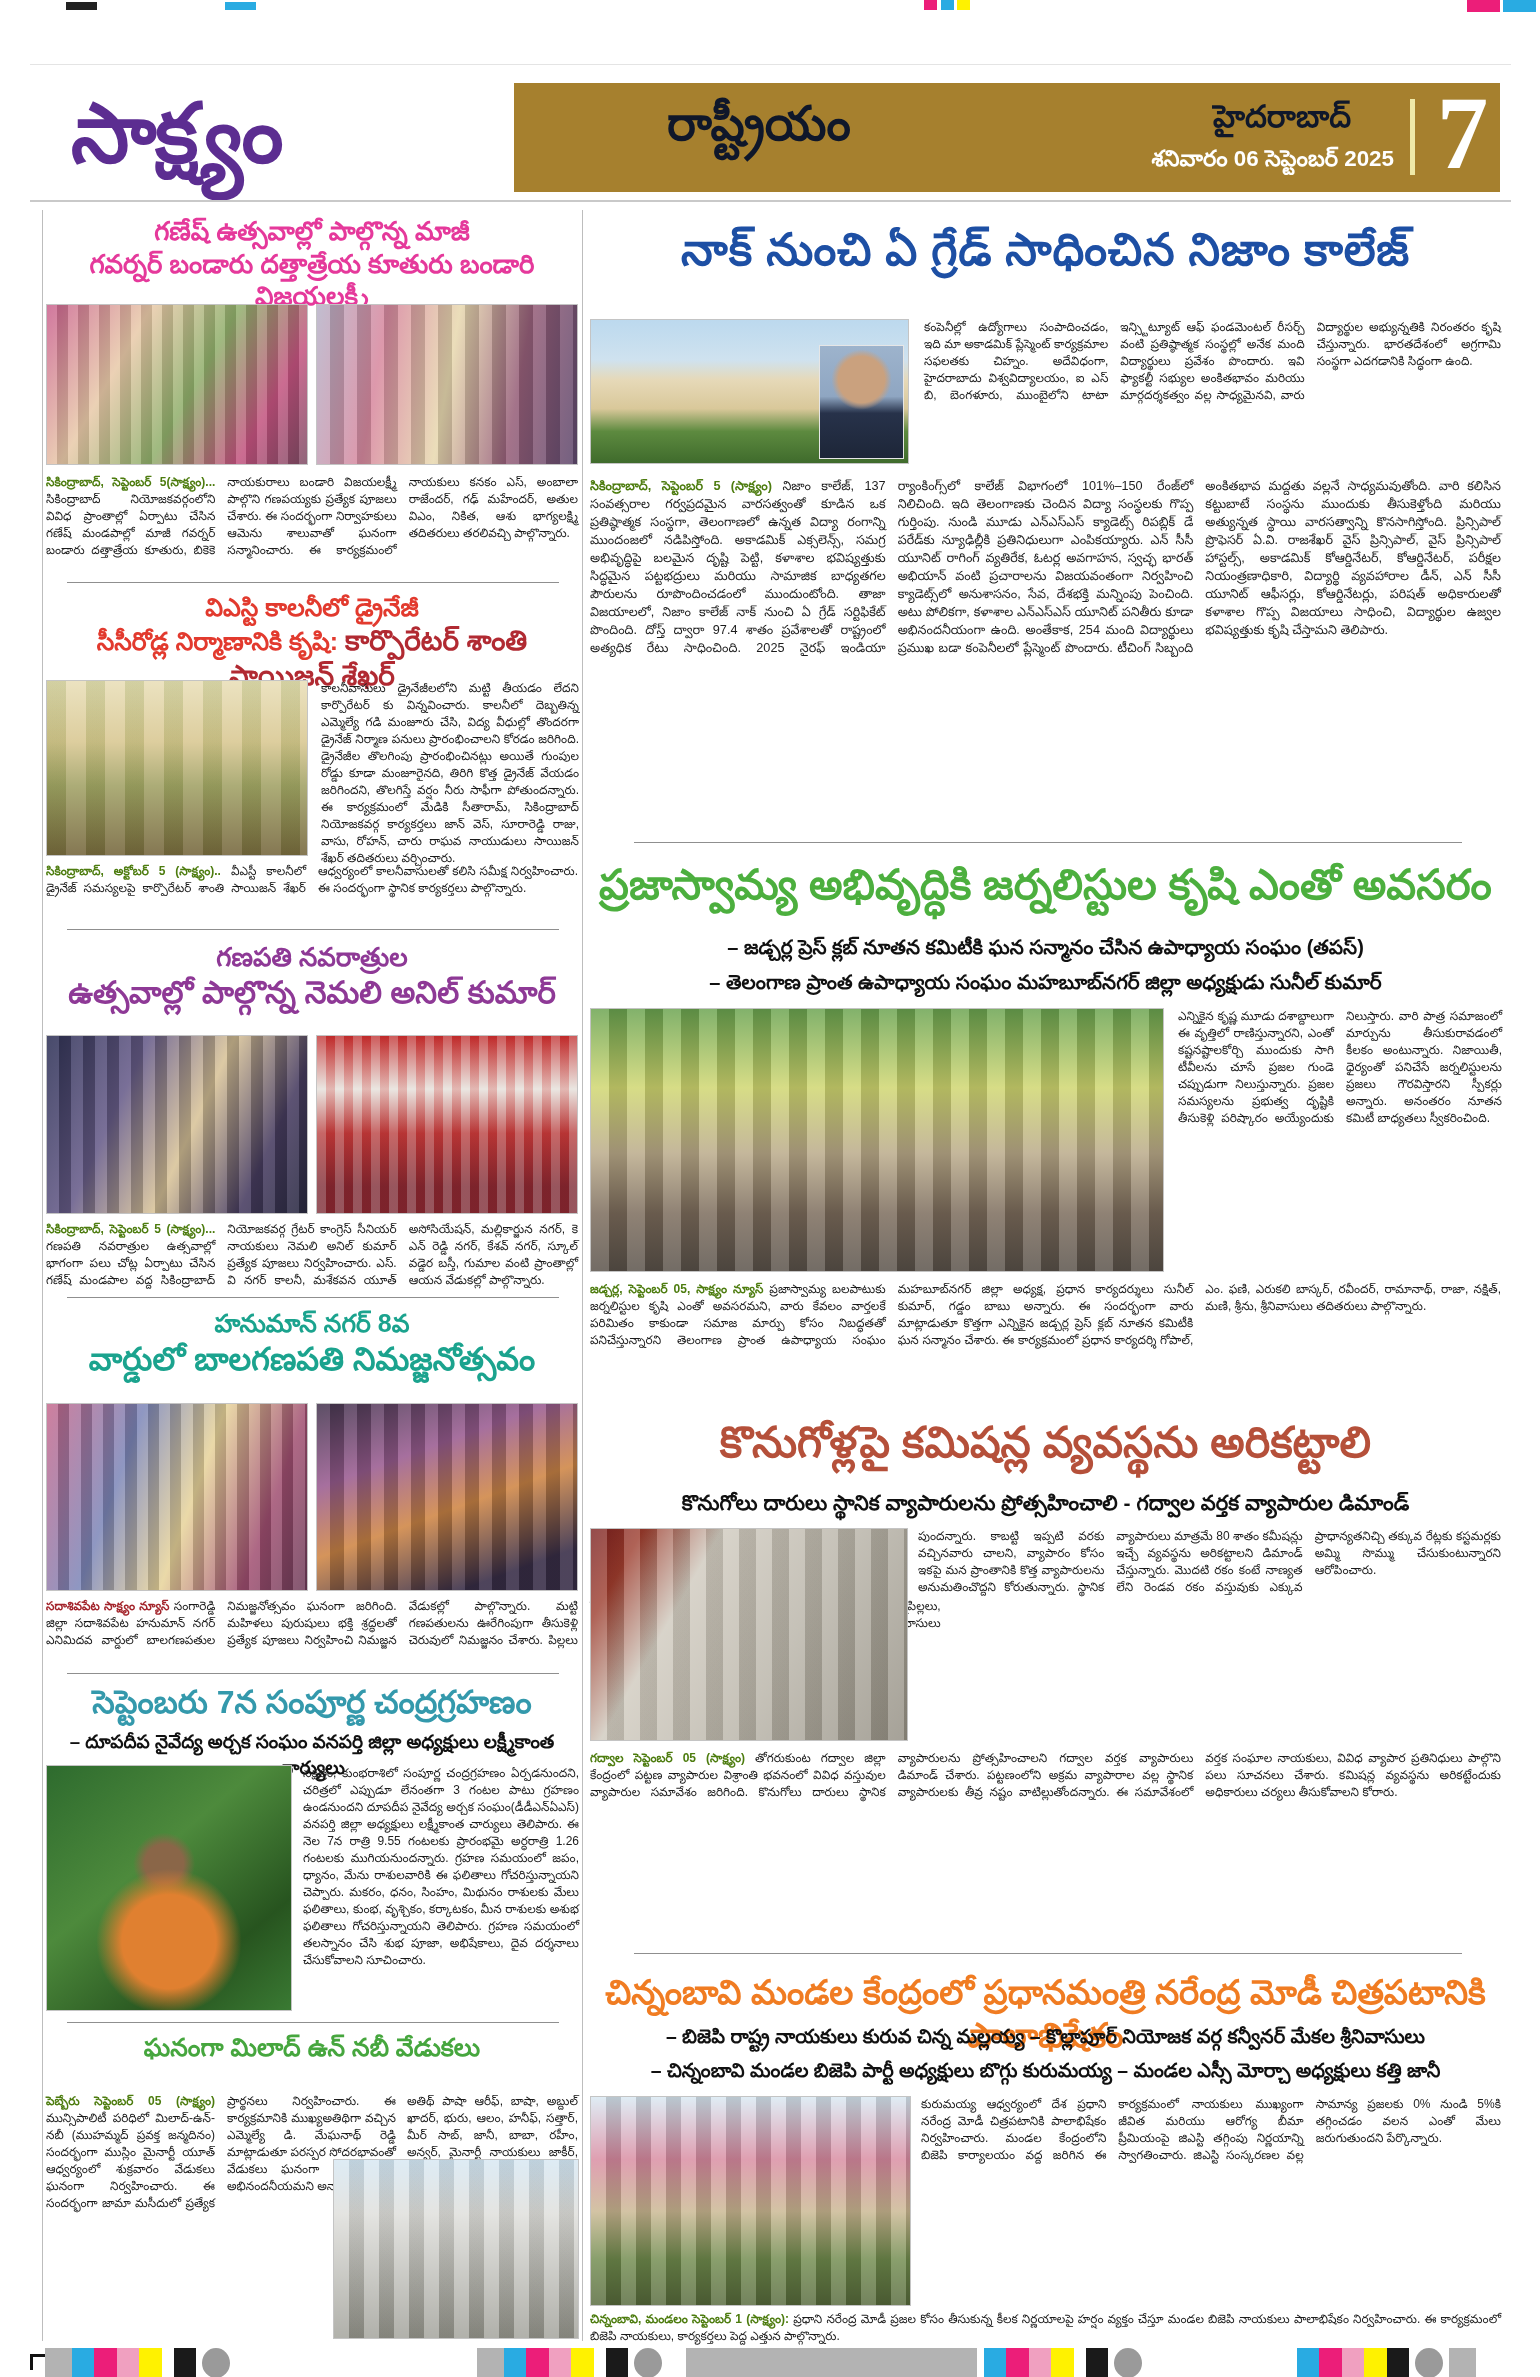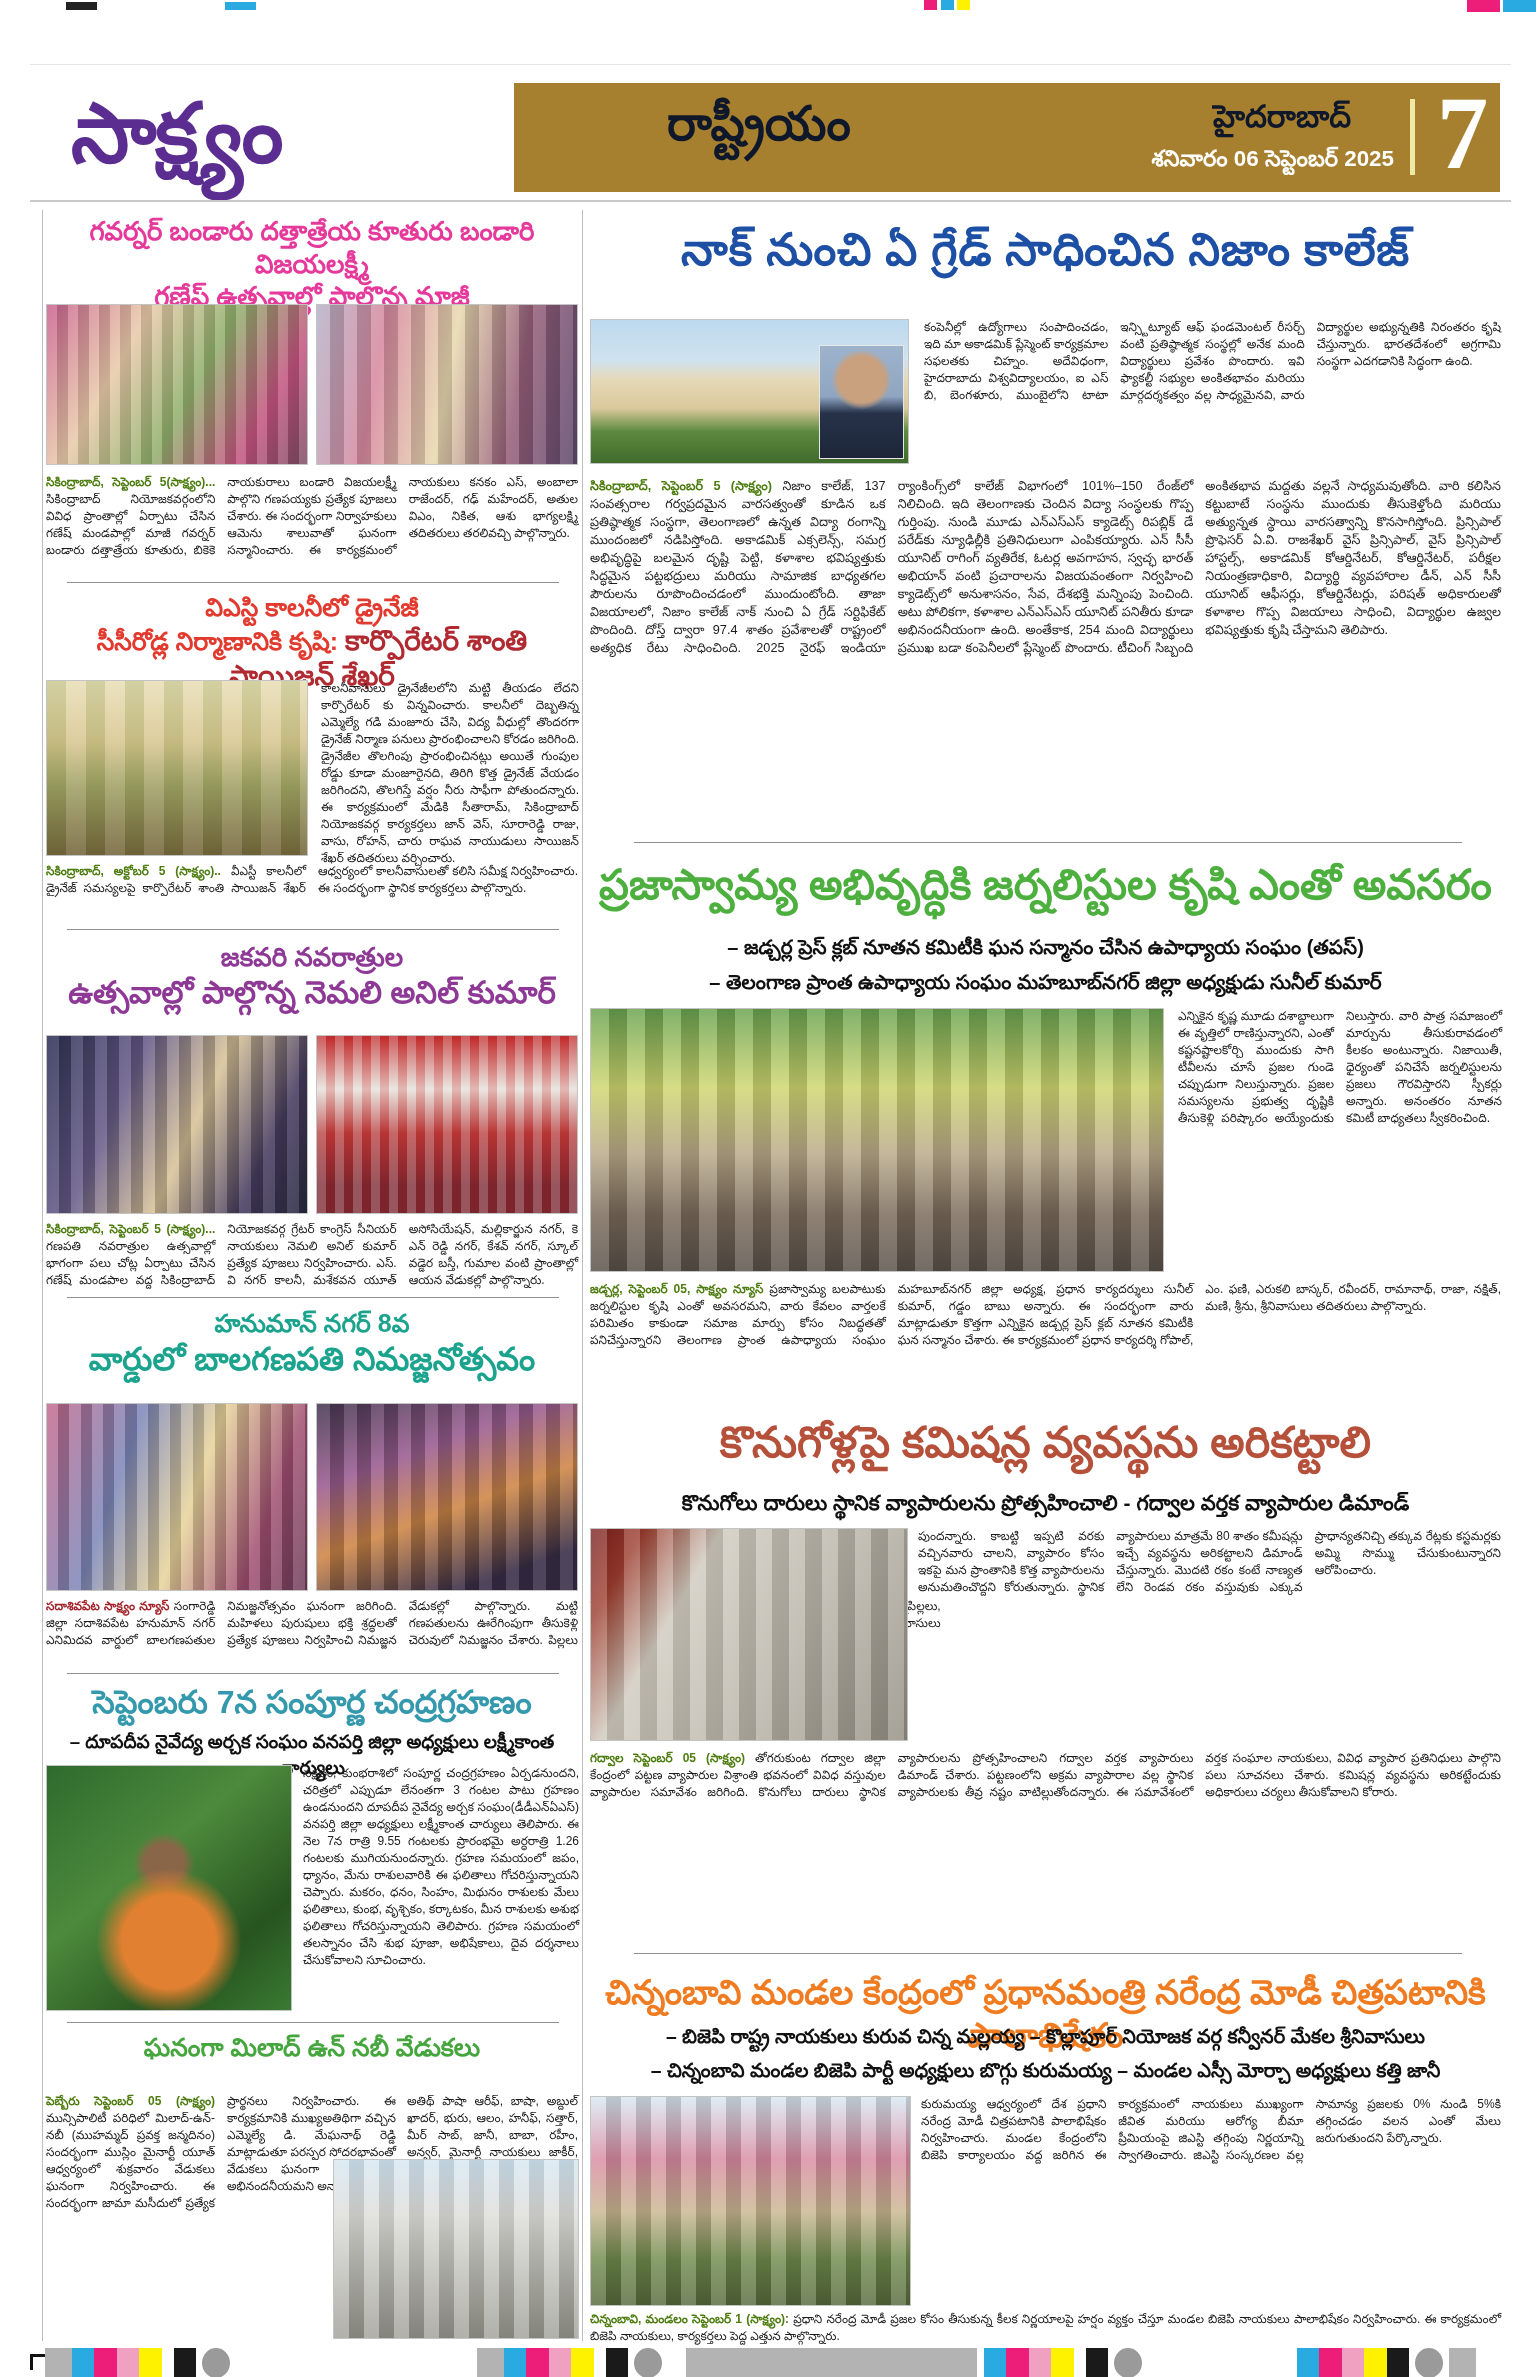--- a/index.html
+++ b/index.html
@@ -111,22 +111,22 @@
       <div class="mh-div"></div>
       <div class="mh-page">7</div>
     </div>
   </header>
   <div class="mastline"></div>
   <div class="vrule-left"></div>
   <div class="vrule-mid"></div>
 
   <section>
     <div class="headline" style="left:46px;top:215px;width:532px;font-size:26px;color:#e5399b;">
+      <div>గణేష్ ఉత్సవాల్లో పాల్గొన్న మాజీ</div>
       <div>గవర్నర్ బండారు దత్తాత్రేయ కూతురు బండారి విజయలక్ష్మీ</div>
-      <div>గణేష్ ఉత్సవాల్లో పాల్గొన్న మాజీ</div>
     </div>
     <div class="photo ph-a1" style="left:46px;top:304px;width:262px;height:161px;"></div>
     <div class="photo ph-a2" style="left:316px;top:304px;width:262px;height:161px;"></div>
     <div class="body-block cols3" style="left:46px;top:474px;width:532px;height:101px;">
       <p><span class="dateline">సికింద్రాబాద్, సెప్టెంబర్ 5(సాక్ష్యం)...</span>
          <span>సికింద్రాబాద్ నియోజకవర్గంలోని వివిధ ప్రాంతాల్లో ఏర్పాటు చేసిన గణేష్ మండపాల్లో మాజీ గవర్నర్ బండారు దత్తాత్రేయ కూతురు, బికెకె నాయకురాలు బండారి విజయలక్ష్మీ పాల్గొని గణపయ్యకు ప్రత్యేక పూజలు చేశారు. ఈ సందర్భంగా నిర్వాహకులు ఆమెను శాలువాతో ఘనంగా సన్మానించారు. ఈ కార్యక్రమంలో నాయకులు కనకం ఎస్, అంబాలా రాజేందర్, గఢ్ మహేందర్, అతుల విఎం, నికిత, ఆశు భాగ్యలక్ష్మి తదితరులు తరలివచ్చి పాల్గొన్నారు.</span></p>
     </div>
     <div class="hdiv" style="left:67px;top:582px;width:492px;"></div>
   </section>
 
@@ -144,21 +144,21 @@
     </div>
     <div class="body-block cols2" style="left:46px;top:863px;width:532px;height:58px;">
       <p><span class="dateline">సికింద్రాబాద్, అక్టోబర్ 5 (సాక్ష్యం)..</span>
          <span>వీఎస్టీ కాలనీలో డ్రైనేజ్ సమస్యలపై కార్పొరేటర్ శాంతి సాయిజన్ శేఖర్ ఆధ్వర్యంలో కాలనీవాసులతో కలిసి సమీక్ష నిర్వహించారు. ఈ సందర్భంగా స్థానిక కార్యకర్తలు పాల్గొన్నారు.</span></p>
     </div>
     <div class="hdiv" style="left:67px;top:929px;width:492px;"></div>
   </section>
 
   <section>
     <div class="headline" style="left:46px;top:941px;width:532px;font-size:26px;color:#8e3996;">
-      <div>జకవరి నవరాత్రుల</div>
+      <div>గణపతి నవరాత్రుల</div>
       <div style="font-size:31px;">ఉత్సవాల్లో పాల్గొన్న నెమలి అనిల్ కుమార్</div>
     </div>
     <div class="photo ph-c1" style="left:46px;top:1035px;width:262px;height:179px;"></div>
     <div class="photo ph-c2" style="left:316px;top:1035px;width:262px;height:179px;"></div>
     <div class="body-block cols3" style="left:46px;top:1221px;width:532px;height:69px;">
       <p><span class="dateline">సికింద్రాబాద్, సెప్టెంబర్ 5 (సాక్ష్యం)...</span>
          <span>గణపతి నవరాత్రుల ఉత్సవాల్లో భాగంగా పలు చోట్ల ఏర్పాటు చేసిన గణేష్ మండపాల వద్ద సికింద్రాబాద్ నియోజకవర్గ గ్రేటర్ కాంగ్రెస్ సీనియర్ నాయకులు నెమలి అనిల్ కుమార్ ప్రత్యేక పూజలు నిర్వహించారు. ఎస్. వి నగర్ కాలనీ, మశేకవన యూత్ అసోసియేషన్, మల్లికార్జున నగర్, కె ఎన్ రెడ్డి నగర్, కేశవ్ నగర్, స్కూల్ వడ్డెర బస్తీ, గుమాల వంటి ప్రాంతాల్లో ఆయన వేడుకల్లో పాల్గొన్నారు.</span></p>
     </div>
     <div class="hdiv" style="left:67px;top:1297px;width:492px;"></div>
   </section>

